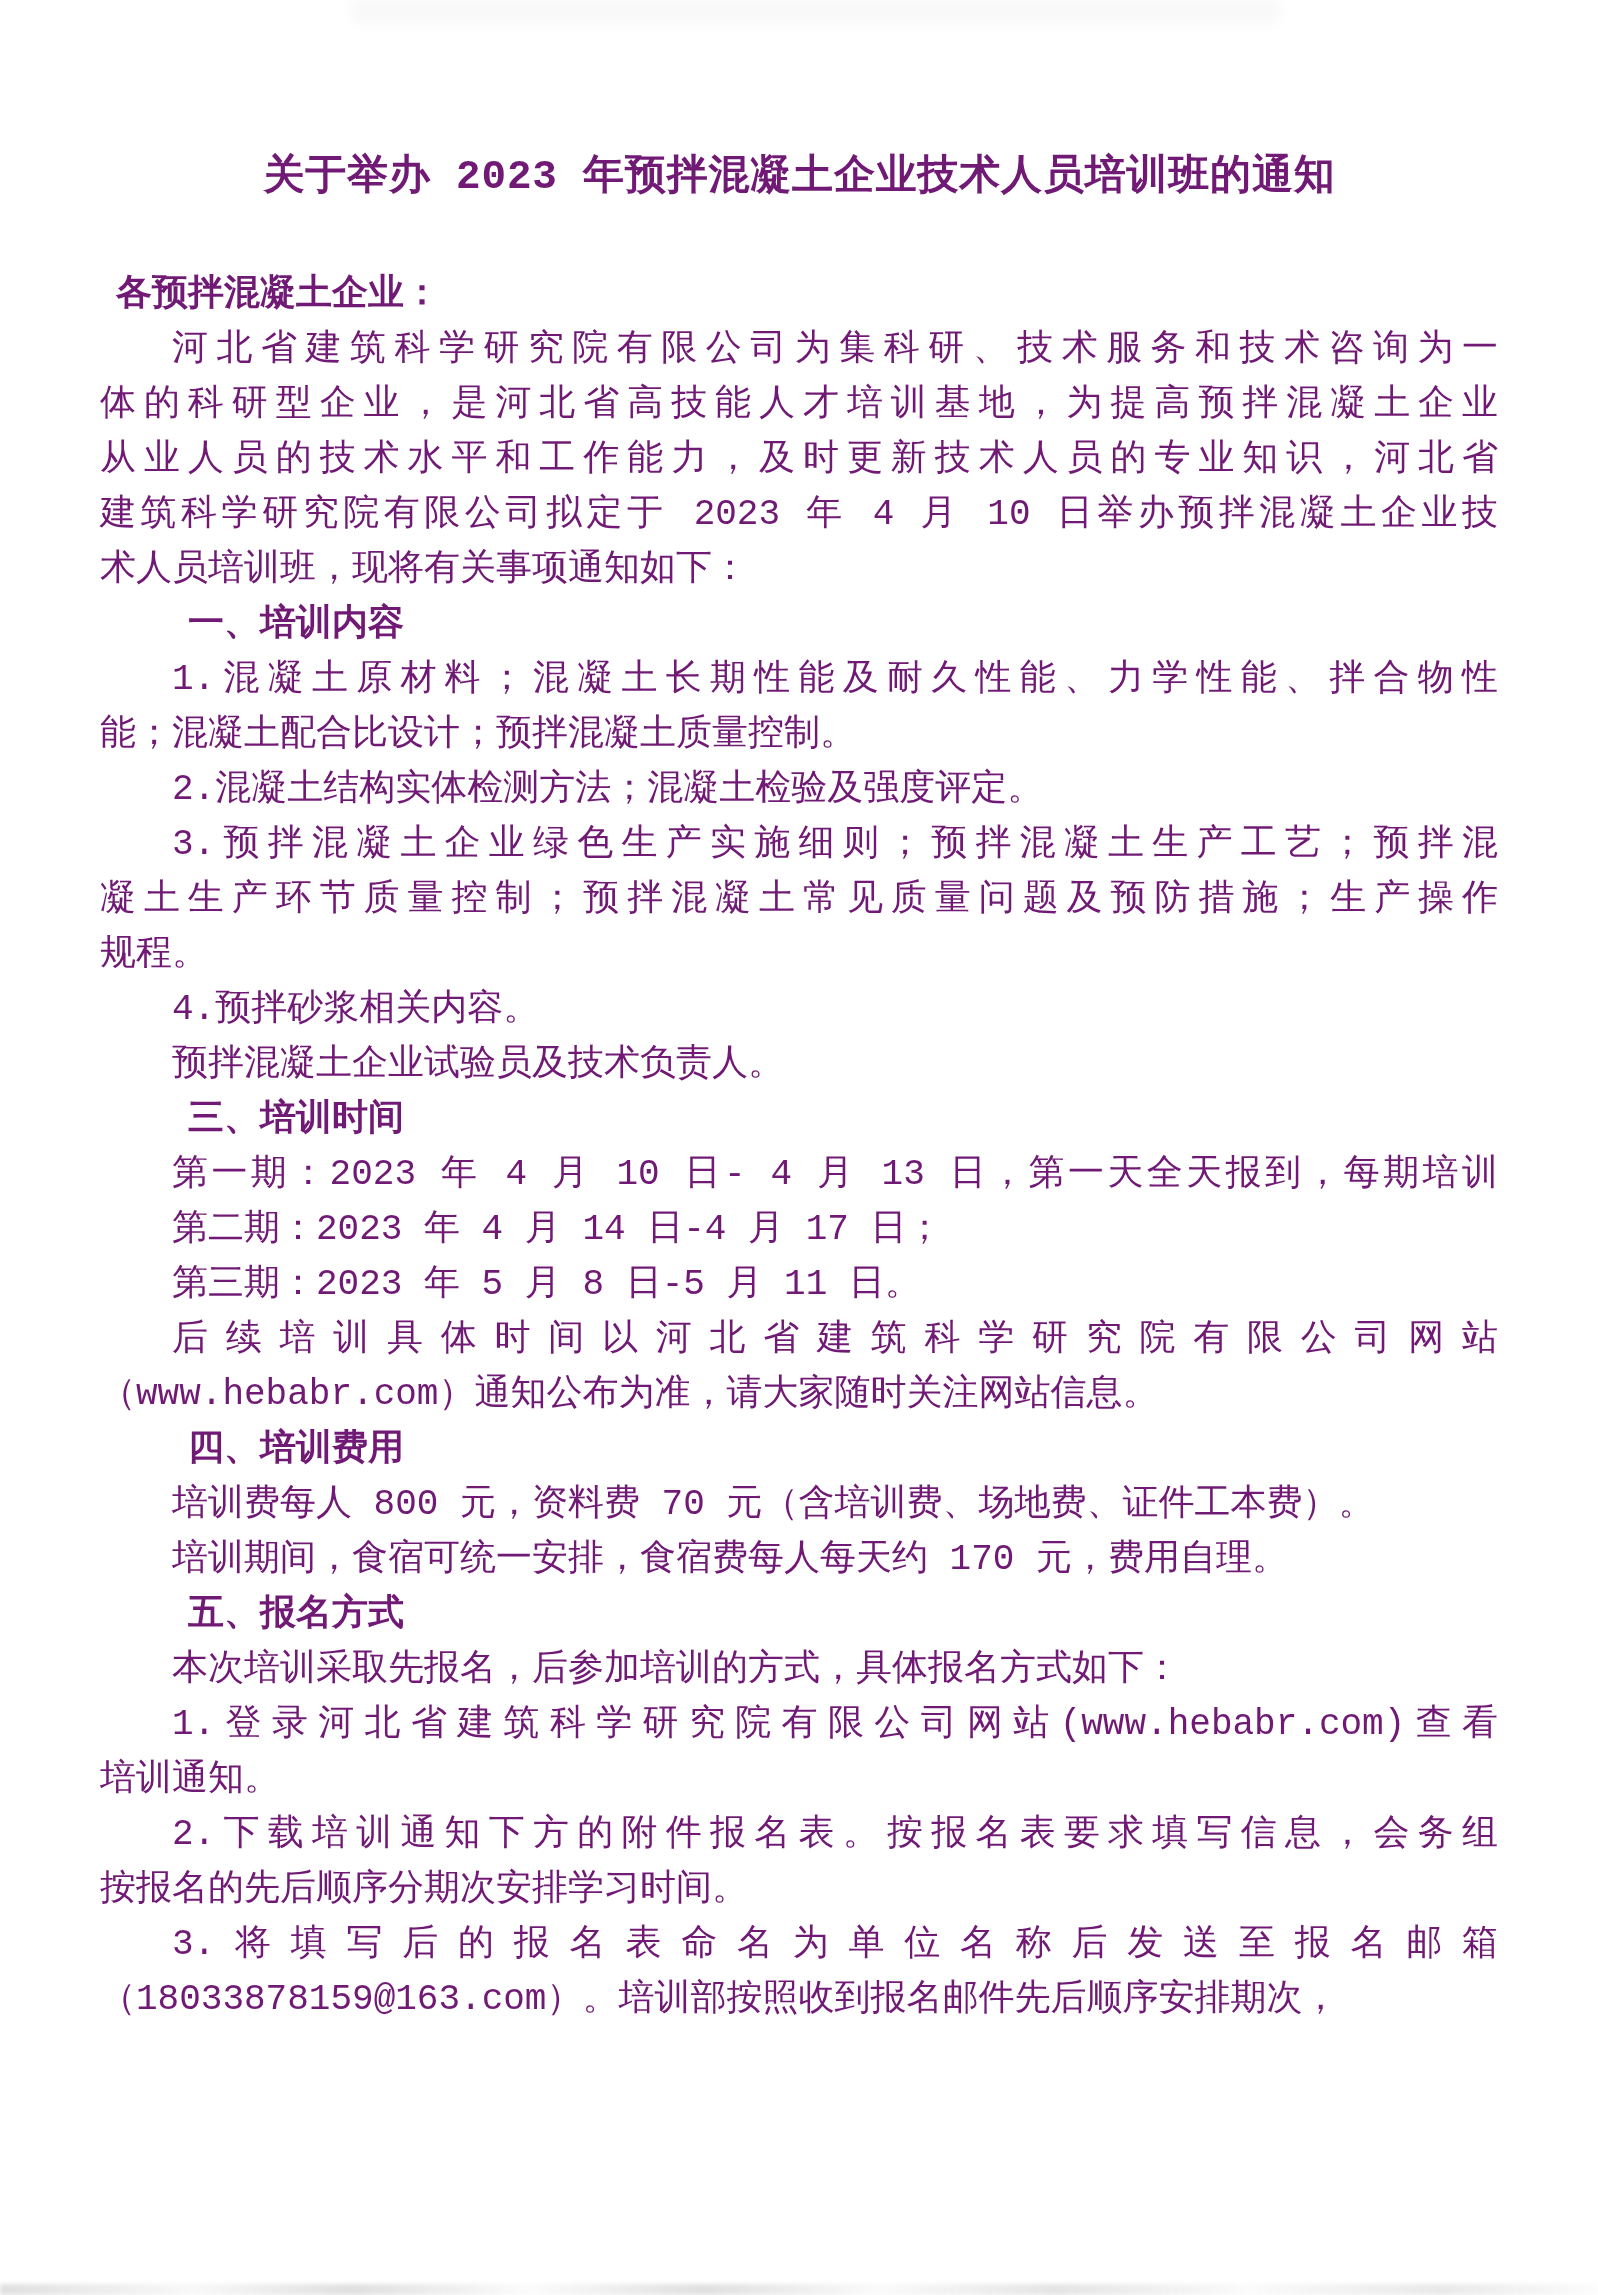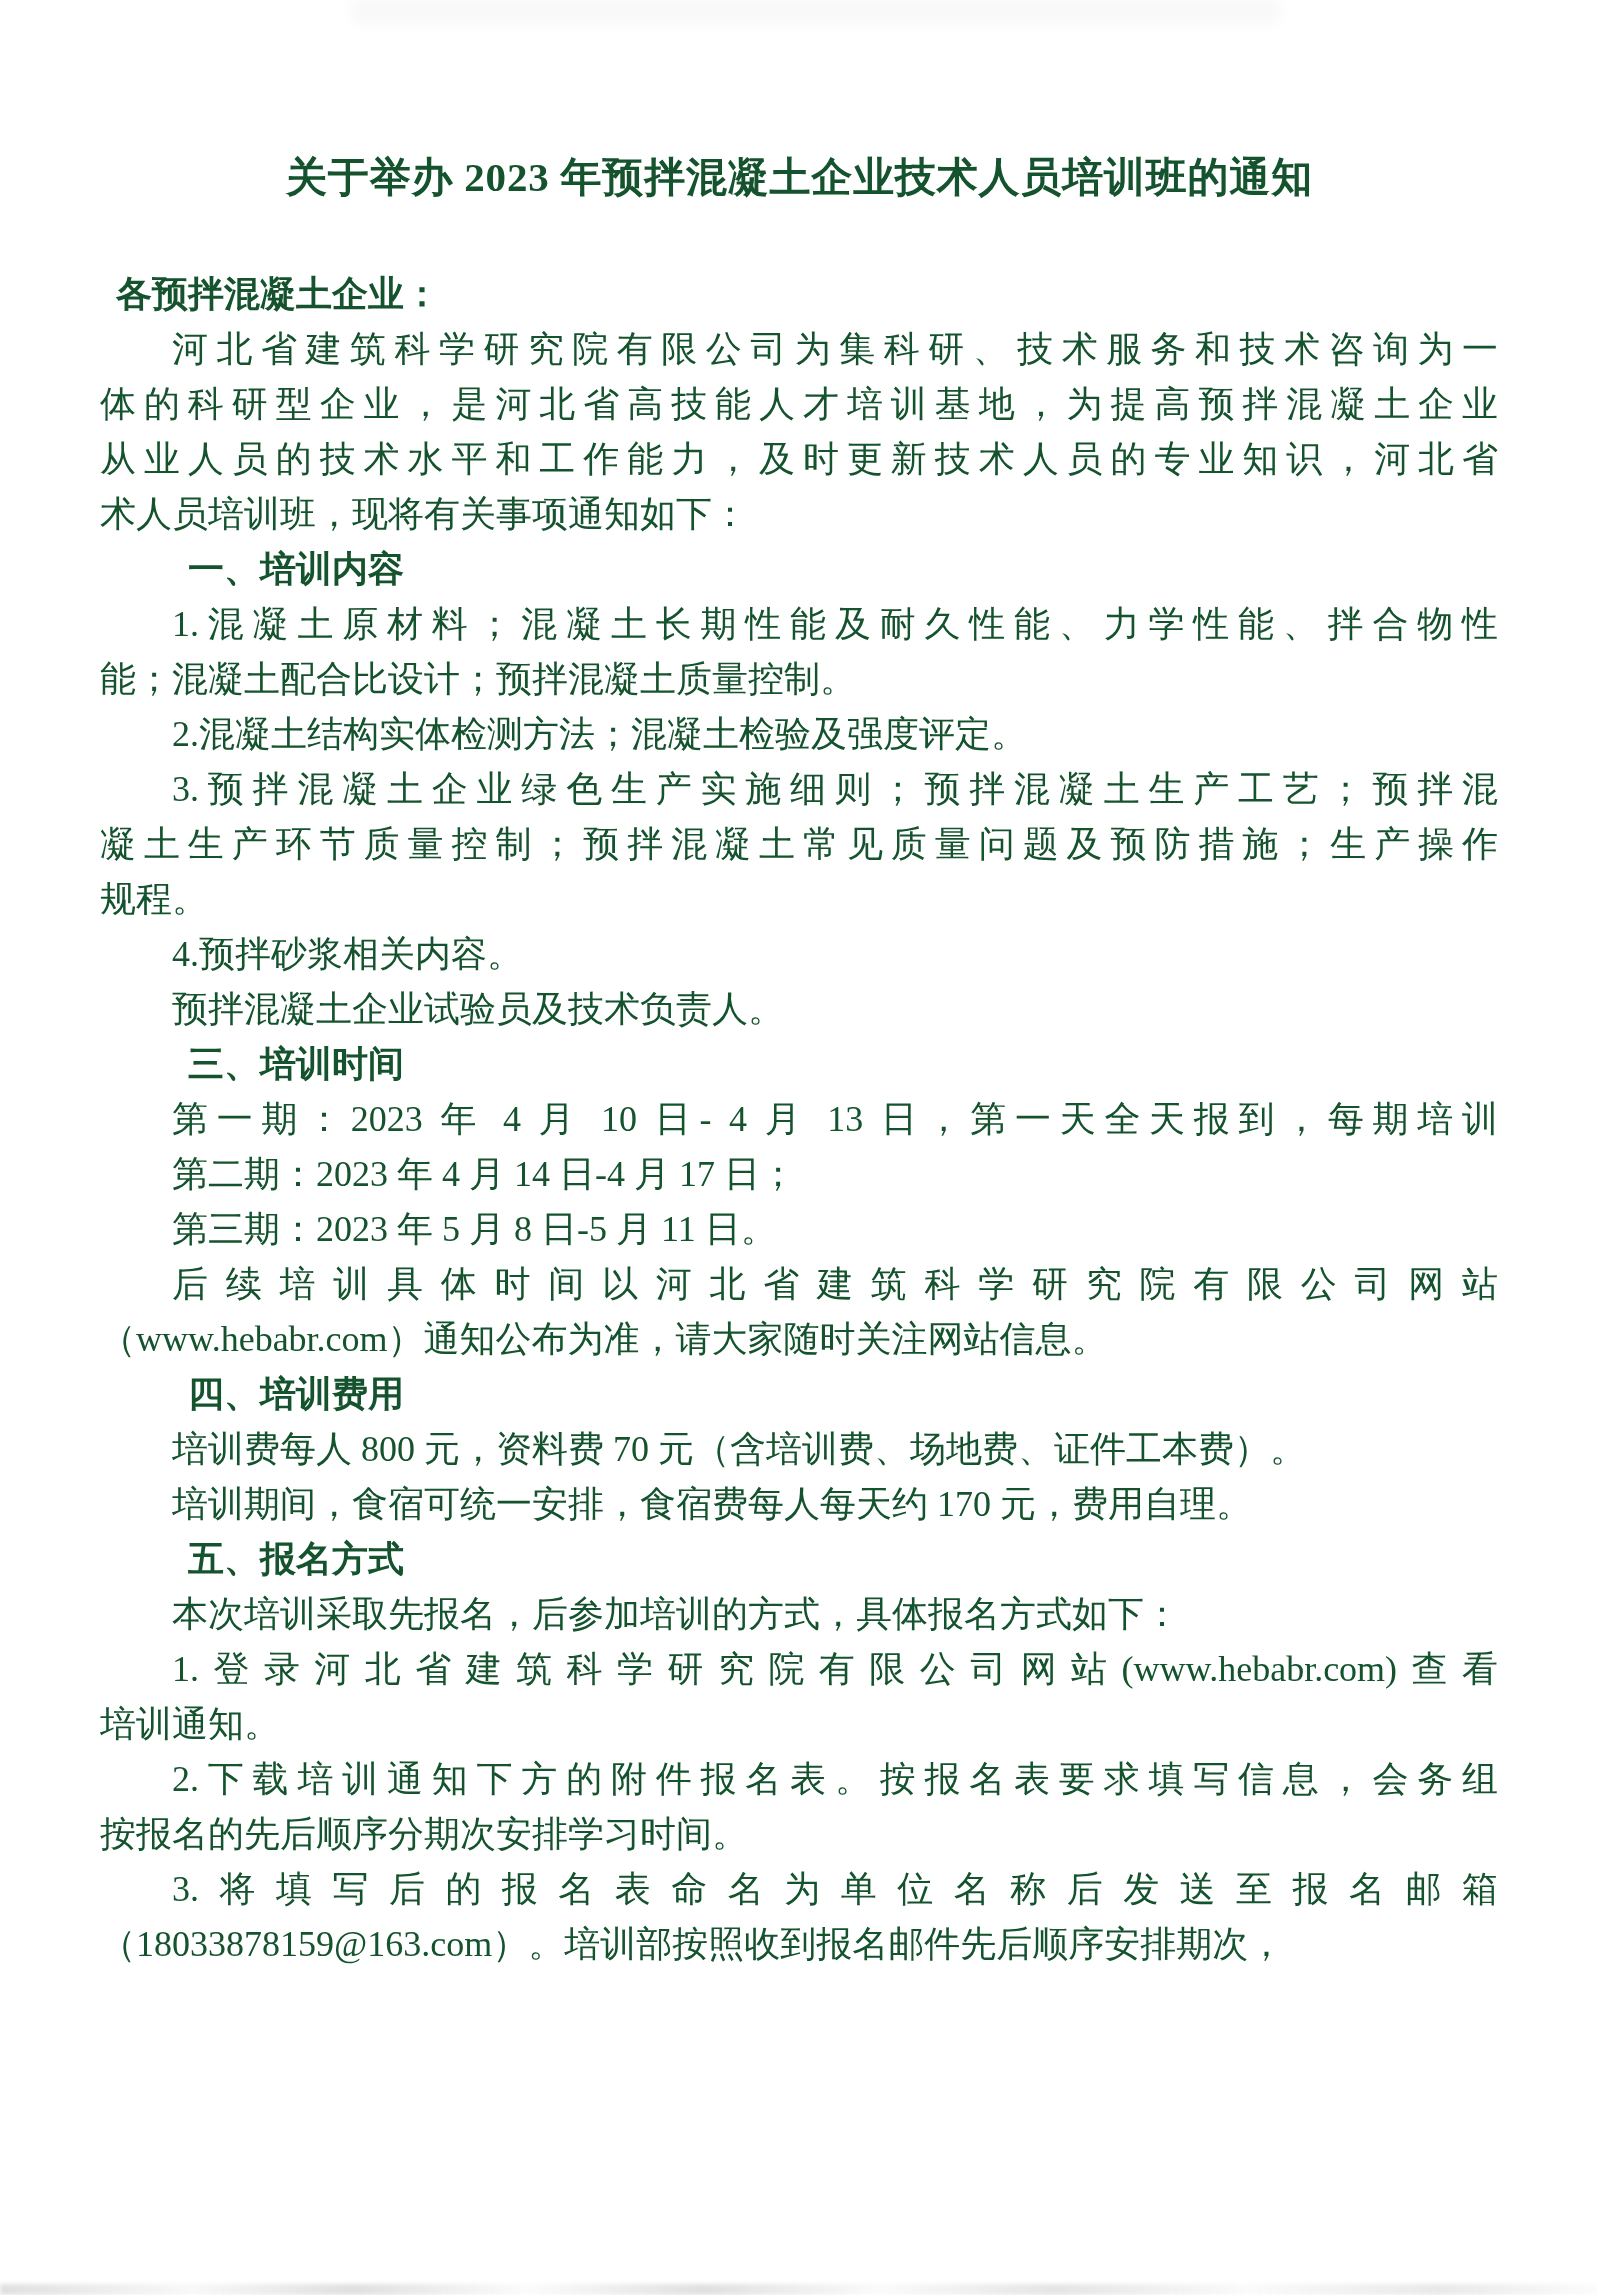--- a/index.html
+++ b/index.html
@@ -6,22 +6,22 @@
     margin: 0;
     padding: 0;
     background: #ffffff;
   }
   .page {
     position: relative;
     width: 1599px;
     height: 2295px;
     background: #ffffff;
     overflow: hidden;
-    font-family: Liberation Serif, serif;
-    color: #14532d;
+    font-family: Liberation Mono, monospace;
+    color: #701a75;
   }
   .doc-title {
     position: absolute;
     top: 152px;
     left: 0;
     width: 100%;
     text-align: center;
     font-size: 41px;
     line-height: 51px;
     font-weight: bold;
@@ -89,20 +89,21 @@
 <div class="page">
   <div class="scan-artifact-top"></div>
 
   <div class="doc-title">关于举办 2023 年预拌混凝土企业技术人员培训班的通知</div>
 
   <div class="content">
       <div class="line bold">各预拌混凝土企业：</div>
       <div class="line indent justify">河北省建筑科学研究院有限公司为集科研、技术服务和技术咨询为一</div>
       <div class="line justify">体的科研型企业，是河北省高技能人才培训基地，为提高预拌混凝土企业</div>
       <div class="line justify">从业人员的技术水平和工作能力，及时更新技术人员的专业知识，河北省</div>
+      <div class="line justify">建筑科学研究院有限公司拟定于 2023 年 4 月 10 日举办预拌混凝土企业技</div>
       <div class="line">术人员培训班，现将有关事项通知如下：</div>
       <div class="line indent bold">一、培训内容</div>
       <div class="line indent justify">1.混凝土原材料；混凝土长期性能及耐久性能、力学性能、拌合物性</div>
       <div class="line">能；混凝土配合比设计；预拌混凝土质量控制。</div>
       <div class="line indent">2.混凝土结构实体检测方法；混凝土检验及强度评定。</div>
       <div class="line indent justify">3.预拌混凝土企业绿色生产实施细则；预拌混凝土生产工艺；预拌混</div>
       <div class="line justify">凝土生产环节质量控制；预拌混凝土常见质量问题及预防措施；生产操作</div>
       <div class="line">规程。</div>
       <div class="line indent">4.预拌砂浆相关内容。</div>
       <div class="line indent">预拌混凝土企业试验员及技术负责人。</div>

